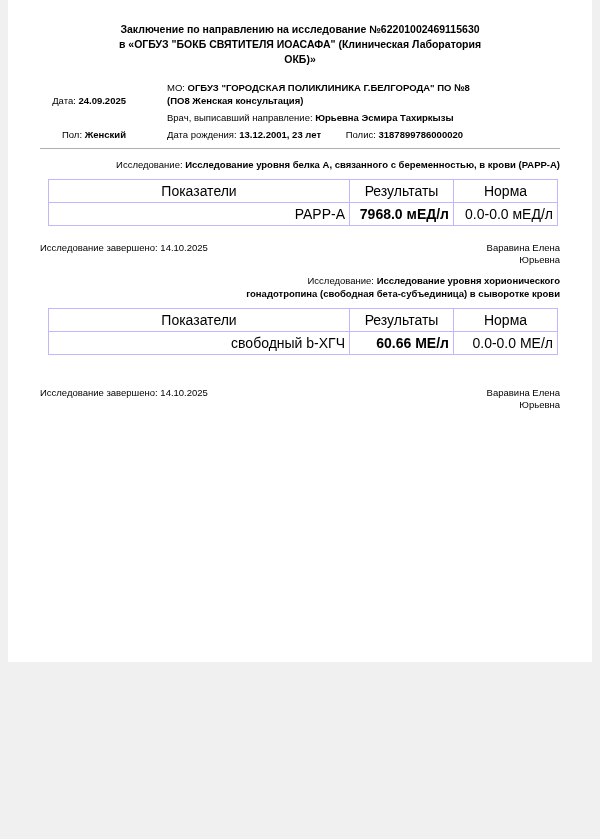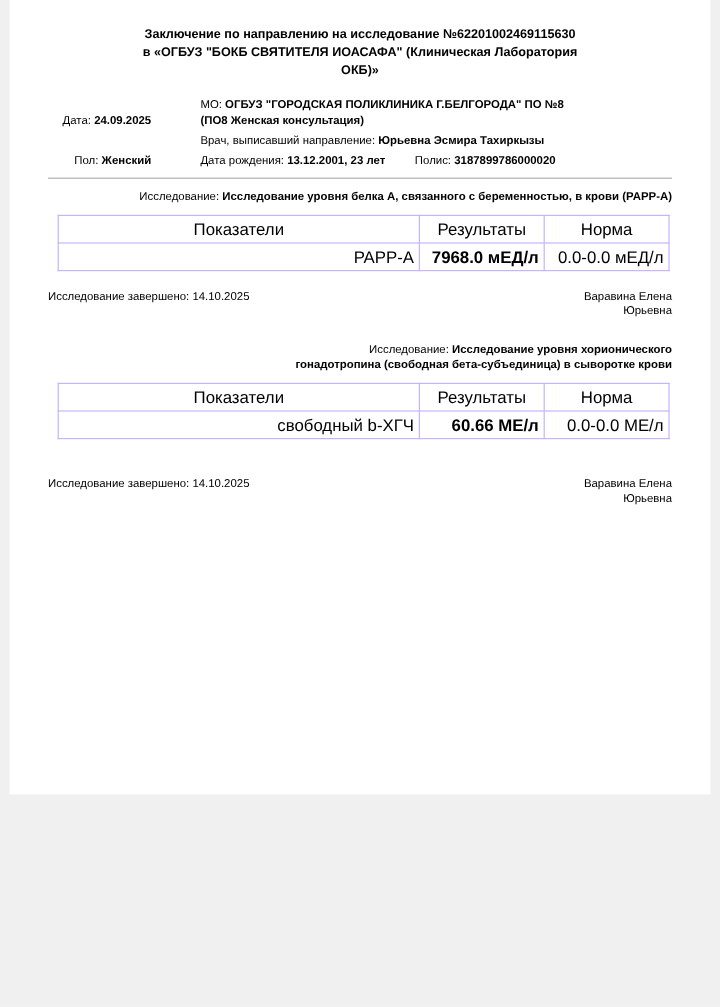--- a/index.html
+++ b/index.html
@@ -178,21 +178,21 @@
     <div class="footer-left">
       <span>Исследование завершено:</span>
       <span>14.10.2025</span>
     </div>
     <div class="footer-right">
       <div>Варавина Елена</div>
       <div>Юрьевна</div>
     </div>
   </div>
 
-  <div class="study-line" style="margin-top:19px;">
+  <div class="study-line" style="margin-top:8px;">
     <span class="lbl">Исследование:</span>
     <span class="val">Исследование уровня хорионического</span>
     <div class="val">гонадотропина (свободная бета-субъединица) в сыворотке крови</div>
   </div>
 
   <table class="res">
     <thead>
       <tr>
         <th class="col-name">Показатели</th>
         <th class="col-result">Результаты</th>

